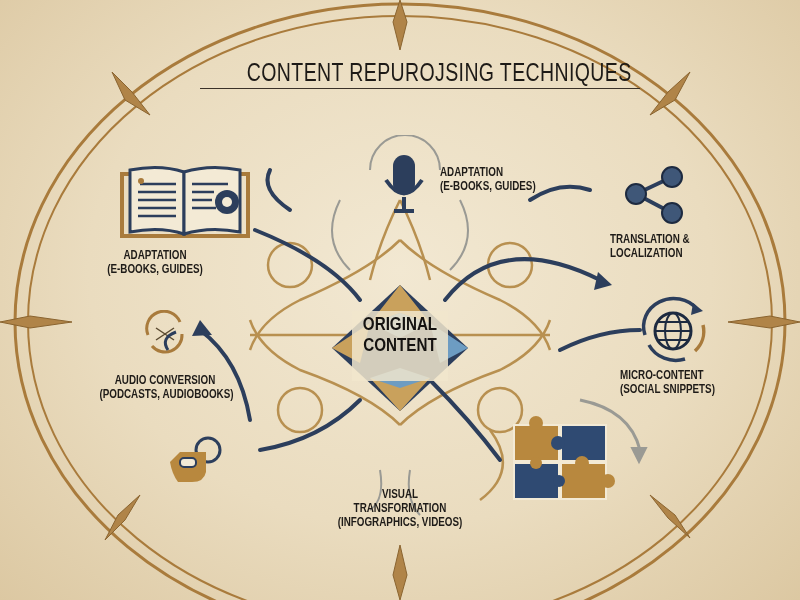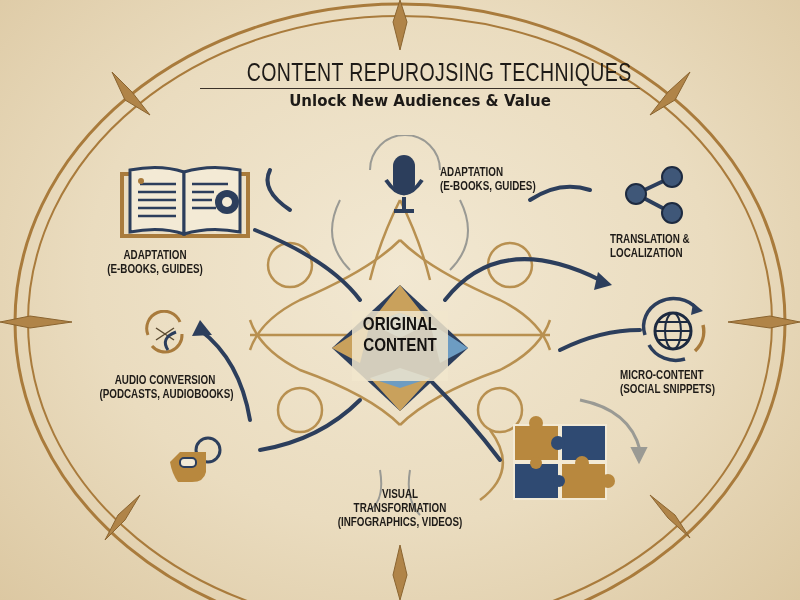--- a/index.html
+++ b/index.html
@@ -88,21 +88,20 @@
       <path d="M530 200 Q560 180 590 190"></path>
     </g>
     <g fill="#2c3e5c">
       <polygon points="598,272 612,285 594,290"></polygon>
       <polygon points="200,320 212,335 192,336"></polygon>
     </g>
   </svg>
 
   <div class="title">CONTENT REPUROJSING TECHNIQUES</div>
   <div class="title-rule"></div>
-  <div class="subtitle">Unlock New Audiences &amp; Value</div>
 
   <svg class="icon" style="left:330px;top:283px;" width="140" height="130" viewBox="0 0 140 130">
     <polygon points="70,2 138,65 70,128 2,65" fill="#2c3e5c"></polygon>
     <polygon points="70,2 100,40 70,30 40,40" fill="#c9a15c"></polygon>
     <polygon points="40,40 70,30 100,40 70,55" fill="#6d9cc2"></polygon>
     <polygon points="2,65 40,40 30,80" fill="#c9a15c"></polygon>
     <polygon points="138,65 100,40 110,80" fill="#6d9cc2"></polygon>
     <polygon points="70,128 40,95 100,95" fill="#c9a15c"></polygon>
     <polygon points="40,95 70,105 100,95 70,85" fill="#6d9cc2"></polygon>
     <rect x="22" y="28" width="96" height="70" fill="#f1e6cc" opacity="0.85"></rect>

